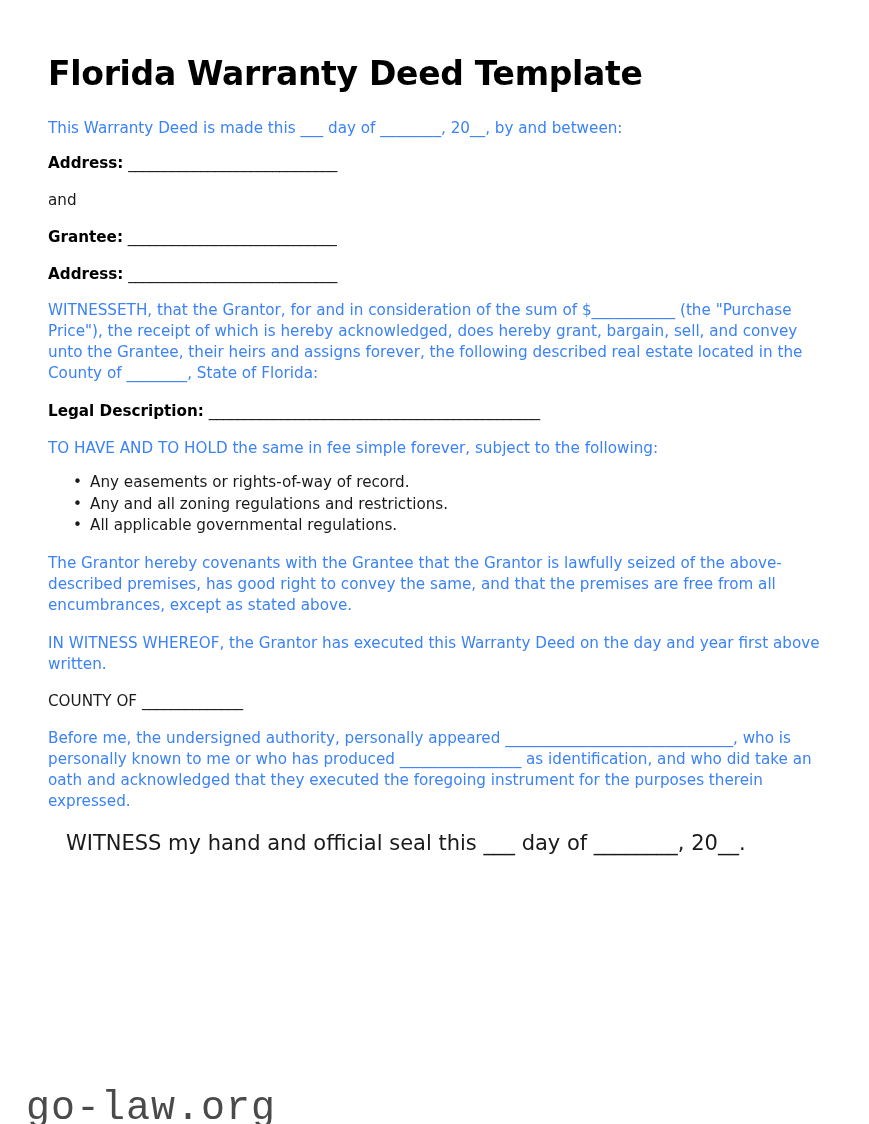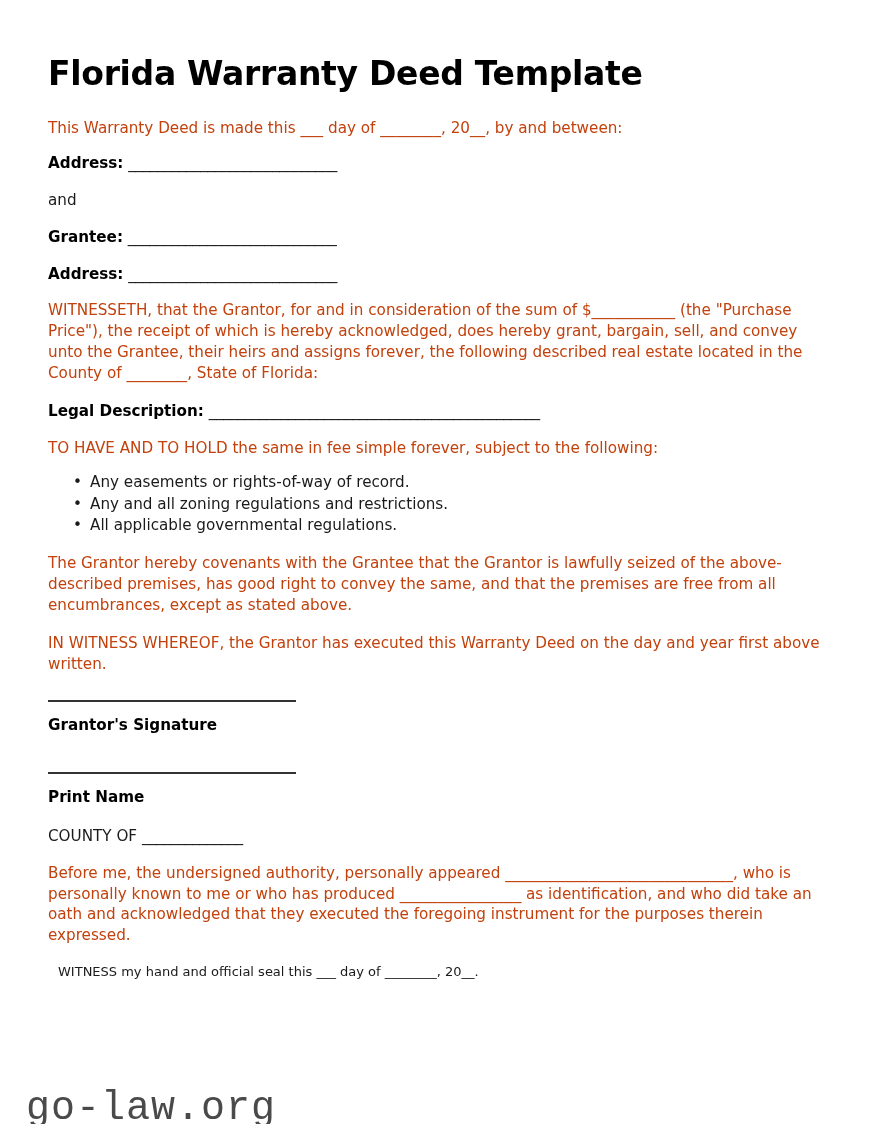--- a/index.html
+++ b/index.html
@@ -29,21 +29,21 @@
     font-weight: bold;
     letter-spacing: -0.3px;
     line-height: 1.1;
     margin: 0 0 26px 0;
     color: #000;
   }
   p.para {
     font-size: 15.2px;
     line-height: 1.37;
     margin: 0 0 17px 0;
-    color: #c2410c;
+    color: #3b82f6;
     max-width: 772px;
   }
   p.tight {
     margin-bottom: 14px;
   }
   .field-row {
     font-size: 15.2px;
     line-height: 1.37;
     margin: 0 0 16px 0;
     white-space: nowrap;
@@ -99,23 +99,23 @@
   }
   .plain-line {
     font-size: 15.2px;
     line-height: 1.37;
     margin: 0 0 16px 0;
   }
   .county-blank {
     letter-spacing: -0.4px;
   }
   .witness-final {
-    font-size: 13px;
+    font-size: 21px;
     line-height: 1.37;
-    margin: 4px;
+    margin: 12px;
     padding-left: 6px;
   }
   .watermark {
     position: absolute;
     left: 26px;
     top: 1066px;
     font-family: Liberation Mono, monospace;
     font-size: 40px;
     letter-spacing: 1px;
     color: #4a4a4a;
@@ -163,27 +163,20 @@
   <ul class="terms">
     <li>Any easements or rights-of-way of record.</li>
     <li>Any and all zoning regulations and restrictions.</li>
     <li>All applicable governmental regulations.</li>
   </ul>
 
   <p class="para">The Grantor hereby covenants with the Grantee that the Grantor is lawfully seized of the above-described premises, has good right to convey the same, and that the premises are free from all encumbrances, except as stated above.</p>
 
   <p class="para">IN WITNESS WHEREOF, the Grantor has executed this Warranty Deed on the day and year first above written.</p>
 
-  <div class="sig-block">
-    <div class="sig-line"></div>
-    <div class="sig-caption">Grantor's Signature</div>
-
-    <div class="sig-line"></div>
-    <div class="sig-caption last">Print Name</div>
-  </div>
 
 
   <div class="plain-line">
     <span>COUNTY OF</span>
     <span class="county-blank">______________</span>
   </div>
 
   <p class="para">Before me, the undersigned authority, personally appeared ______________________________, who is personally known to me or who has produced ________________ as identification, and who did take an oath and acknowledged that they executed the foregoing instrument for the purposes therein expressed.</p>
 
   <p class="witness-final">WITNESS my hand and official seal this ___ day of ________, 20__.</p>

